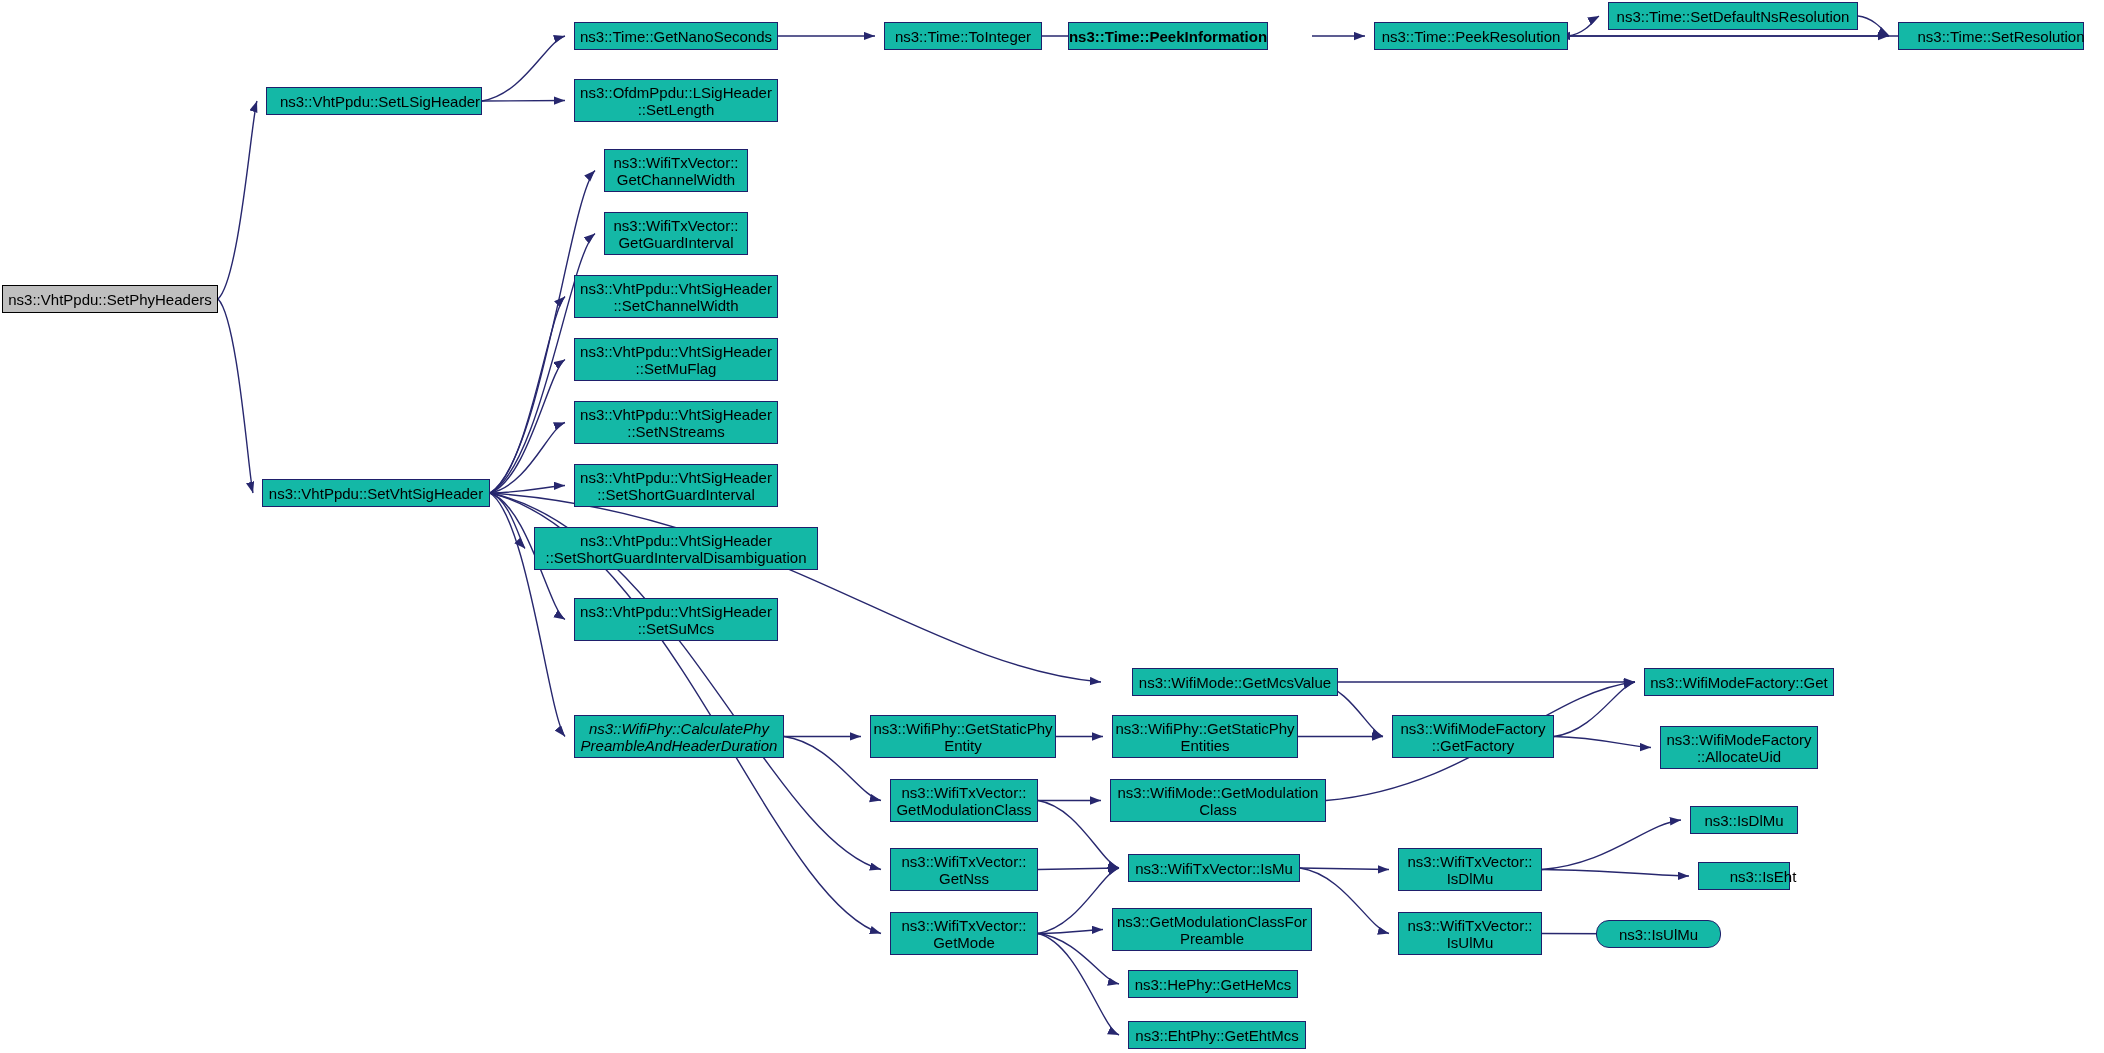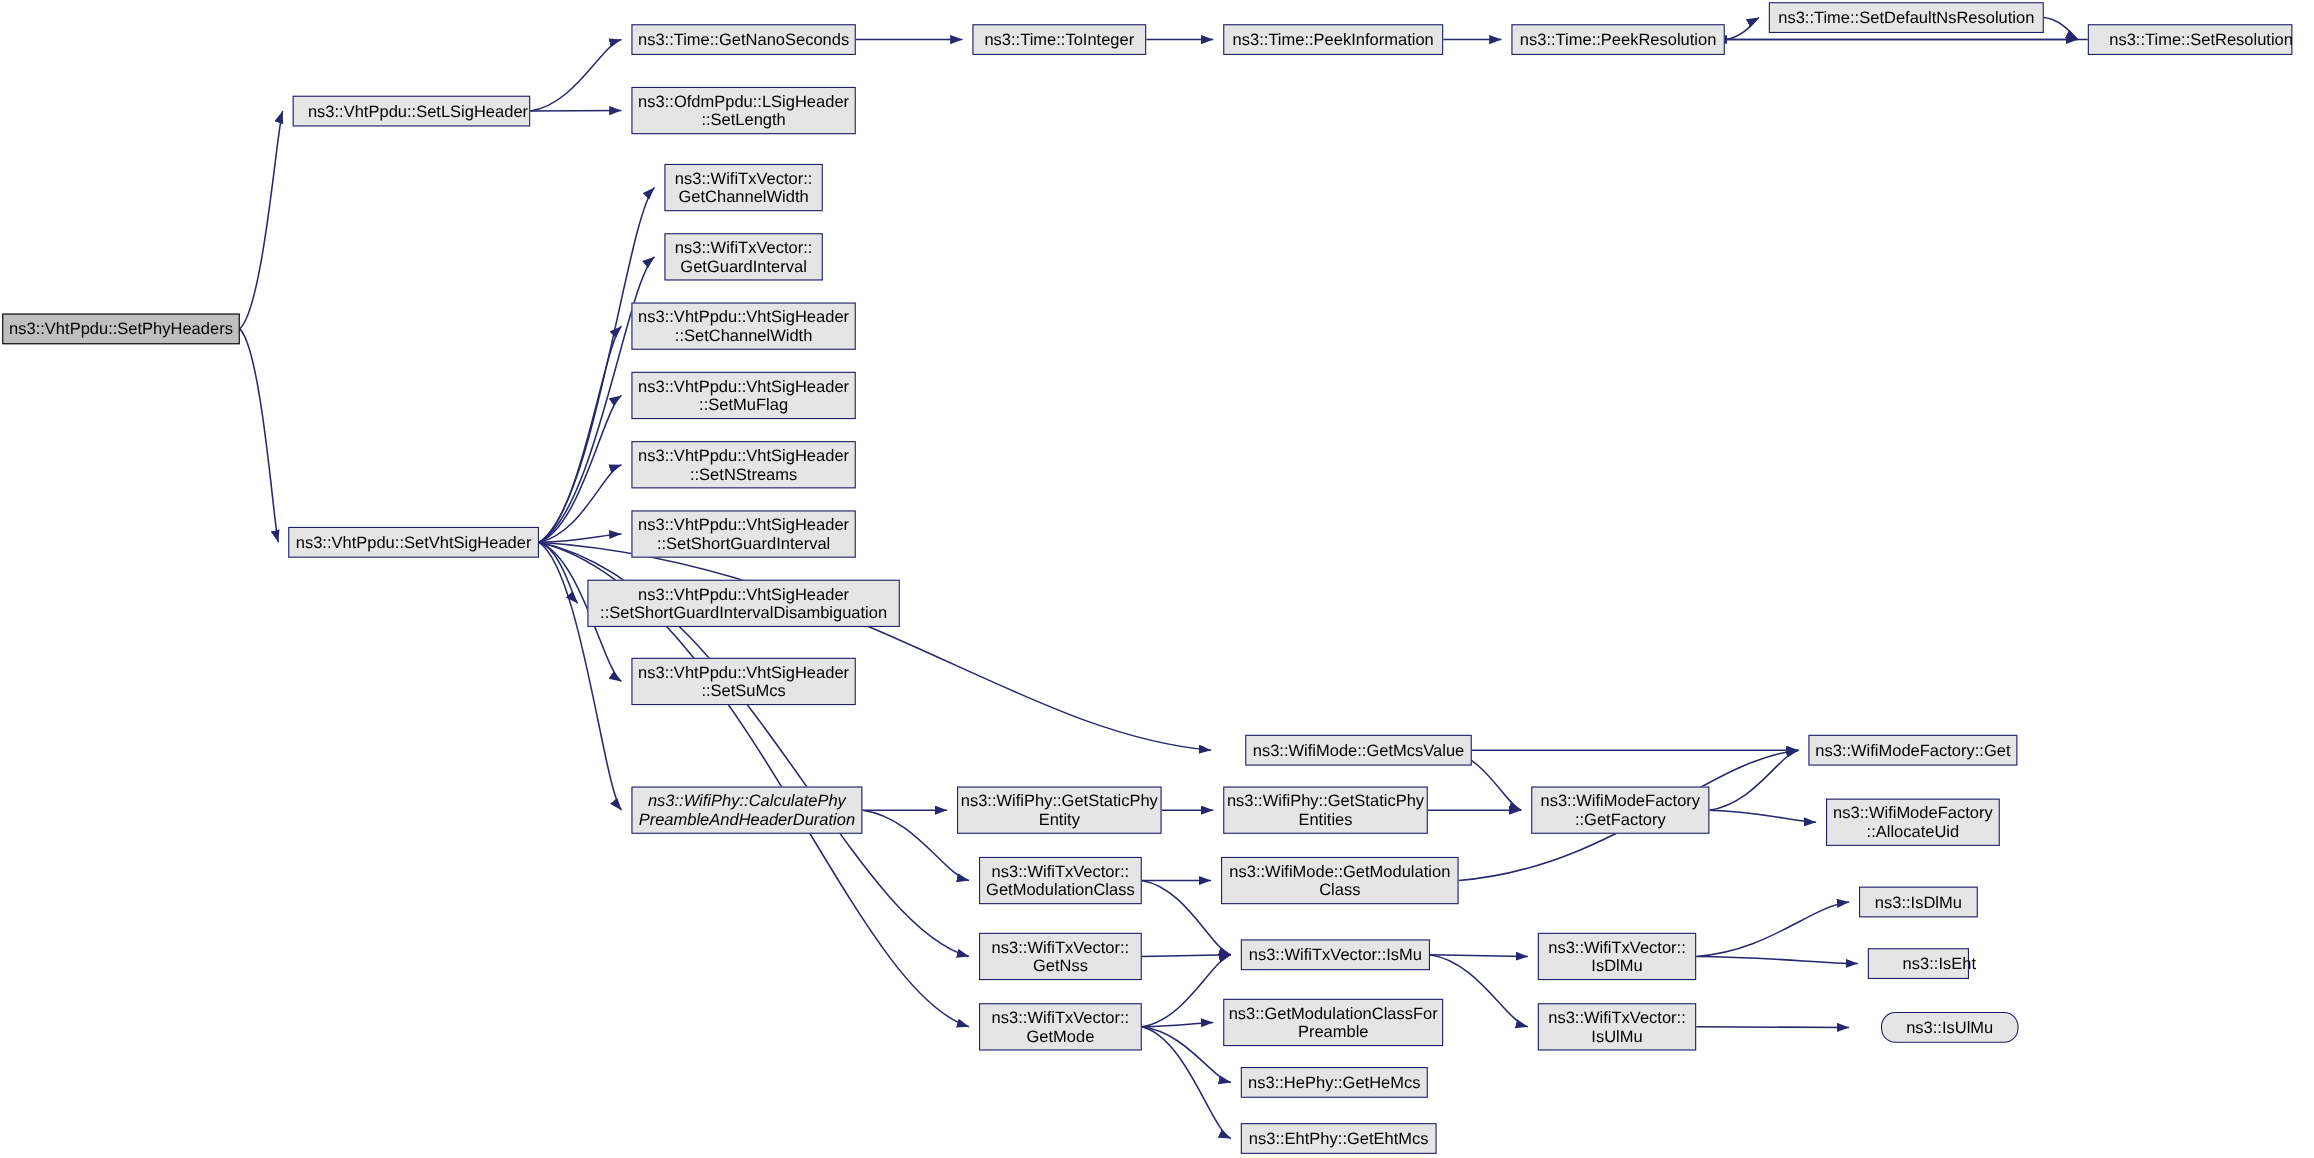--- a/index.html
+++ b/index.html
@@ -20,21 +20,21 @@
     left: 0;
     top: 0;
     width: 2104px;
     height: 1053px;
     pointer-events: none;
   }
   .node {
     position: absolute;
     box-sizing: border-box;
     border: 1px solid #1f1f6b;
-    background: #e5e5e5;
+    background: #14b8a6;
     color: #000000;
     font-size: 15px;
     line-height: 17px;
     display: flex;
     align-items: center;
     justify-content: center;
     text-align: center;
     white-space: pre-line;
     z-index: 2;
   }
@@ -101,21 +101,21 @@
       </g>
   </svg>
   <div id="nodes">
       <div class="node root" style="left: 2px; top: 285px; width: 216px; height: 28px;">ns3::VhtPpdu::SetPhyHeaders</div>
       <div class="node" style="left: 266px; top: 87px; width: 216px; height: 28px; padding-left: 12px;">ns3::VhtPpdu::SetLSigHeader</div>
       <div class="node" style="left: 262px; top: 479px; width: 228px; height: 28px;">ns3::VhtPpdu::SetVhtSigHeader</div>
       <div class="node" style="left: 574px; top: 22px; width: 204px; height: 28px;">ns3::Time::GetNanoSeconds</div>
       <div class="node" style="left: 574px; top: 79px; width: 204px; height: 43px;">ns3::OfdmPpdu::LSigHeader
 ::SetLength</div>
       <div class="node" style="left: 884px; top: 22px; width: 158px; height: 28px;">ns3::Time::ToInteger</div>
-      <div class="node" style="left: 1112px; top: 22px; width: 200px; height: 28px;">ns3::Time::PeekInformation</div>
+      <div class="node" style="left: 1068px; top: 22px; width: 200px; height: 28px; font-weight: bold;">ns3::Time::PeekInformation</div>
       <div class="node" style="left: 1374px; top: 22px; width: 194px; height: 28px;">ns3::Time::PeekResolution</div>
       <div class="node" style="left: 1608px; top: 2px; width: 250px; height: 28px;">ns3::Time::SetDefaultNsResolution</div>
       <div class="node" style="left: 1898px; top: 22px; width: 186px; height: 28px; padding-left: 20px;">ns3::Time::SetResolution</div>
       <div class="node" style="left: 604px; top: 149px; width: 144px; height: 43px;">ns3::WifiTxVector::
 GetChannelWidth</div>
       <div class="node" style="left: 604px; top: 212px; width: 144px; height: 43px;">ns3::WifiTxVector::
 GetGuardInterval</div>
       <div class="node" style="left: 574px; top: 275px; width: 204px; height: 43px;">ns3::VhtPpdu::VhtSigHeader
 ::SetChannelWidth</div>
       <div class="node" style="left: 574px; top: 338px; width: 204px; height: 43px;">ns3::VhtPpdu::VhtSigHeader
@@ -150,17 +150,17 @@
       <div class="node" style="left: 1398px; top: 848px; width: 144px; height: 43px;">ns3::WifiTxVector::
 IsDlMu</div>
       <div class="node" style="left: 1690px; top: 806px; width: 108px; height: 28px;">ns3::IsDlMu</div>
       <div class="node" style="left: 1698px; top: 862px; width: 92px; height: 28px; padding-left: 38px;">ns3::IsEht</div>
       <div class="node" style="left: 890px; top: 912px; width: 148px; height: 43px;">ns3::WifiTxVector::
 GetMode</div>
       <div class="node" style="left: 1112px; top: 908px; width: 200px; height: 43px;">ns3::GetModulationClassFor
 Preamble</div>
       <div class="node" style="left: 1398px; top: 912px; width: 144px; height: 43px;">ns3::WifiTxVector::
 IsUlMu</div>
-      <div class="node" style="left: 1710px; top: 920px; width: 125px; height: 28px; border-radius: 13px;">ns3::IsUlMu</div>
+      <div class="node" style="left: 1596px; top: 920px; width: 125px; height: 28px; border-radius: 13px;">ns3::IsUlMu</div>
       <div class="node" style="left: 1128px; top: 970px; width: 170px; height: 28px;">ns3::HePhy::GetHeMcs</div>
       <div class="node" style="left: 1128px; top: 1021px; width: 178px; height: 28px;">ns3::EhtPhy::GetEhtMcs</div>
     </div>
 </div>
 
 </body></html>

